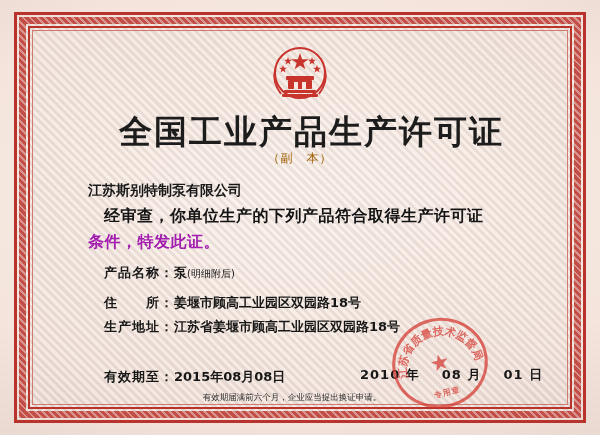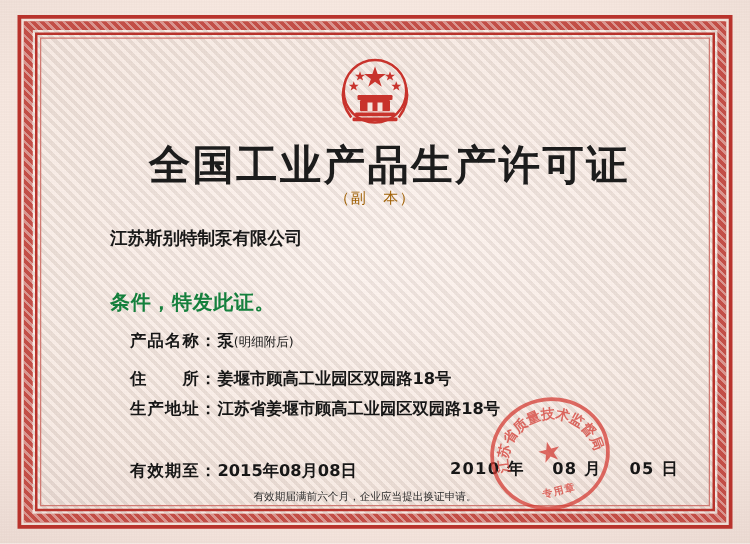--- a/index.html
+++ b/index.html
@@ -134,21 +134,21 @@
     letter-spacing: 0.5px;
     color: #141414;
   }
   .statement-2 {
     position: absolute;
     left: 88px;
     top: 232px;
     font-size: 16px;
     font-weight: bold;
     letter-spacing: 0.5px;
-    color: #15803d;
+    color: #a21caf;
   }
 
   .field {
     position: absolute;
     font-size: 13px;
     color: #171717;
     white-space: nowrap;
   }
   .field .lbl {
     font-weight: bold;
@@ -261,20 +261,21 @@
         <path d="M11 26 q-3 12 6 24" fill="none" stroke="#c8332c" stroke-width="2"></path>
         <path d="M61 26 q3 12 -6 24" fill="none" stroke="#c8332c" stroke-width="2"></path>
       </g>
     </svg>
   </div>
 
   <div class="main-title">全国工业产品生产许可证</div>
   <div class="sub-title">（副　本）</div>
 
   <div class="company">江苏斯别特制泵有限公司</div>
+  <div class="statement-1">经审查，你单位生产的下列产品符合取得生产许可证</div>
   <div class="statement-2">条件，特发此证。</div>
 
   <div class="field f-product">
     <span class="lbl">产品名称：</span><span class="val">泵</span><span class="small">(明细附后)</span>
   </div>
 
   <div class="field f-address">
     <span class="lbl">住　　所：</span><span class="val">姜堰市顾高工业园区双园路18号</span>
   </div>
 
@@ -287,21 +288,21 @@
     <span class="lbl">有效期至：</span><span class="val">2015年08月08日</span>
   </div>
 
   <div class="date-line">
     <span>2010</span>
     <span>年</span>
     &nbsp;&nbsp;
     <span>08</span>
     <span>月</span>
     &nbsp;&nbsp;
-    <span>05</span>
+    <span>01</span>
     <span>日</span>
   </div>
 
   <div class="seal">
     <div class="seal-ring"></div>
     <div class="seal-text">
       
     </div>
     <div class="seal-star">★</div>
     <div class="seal-bottom">专用章</div>

